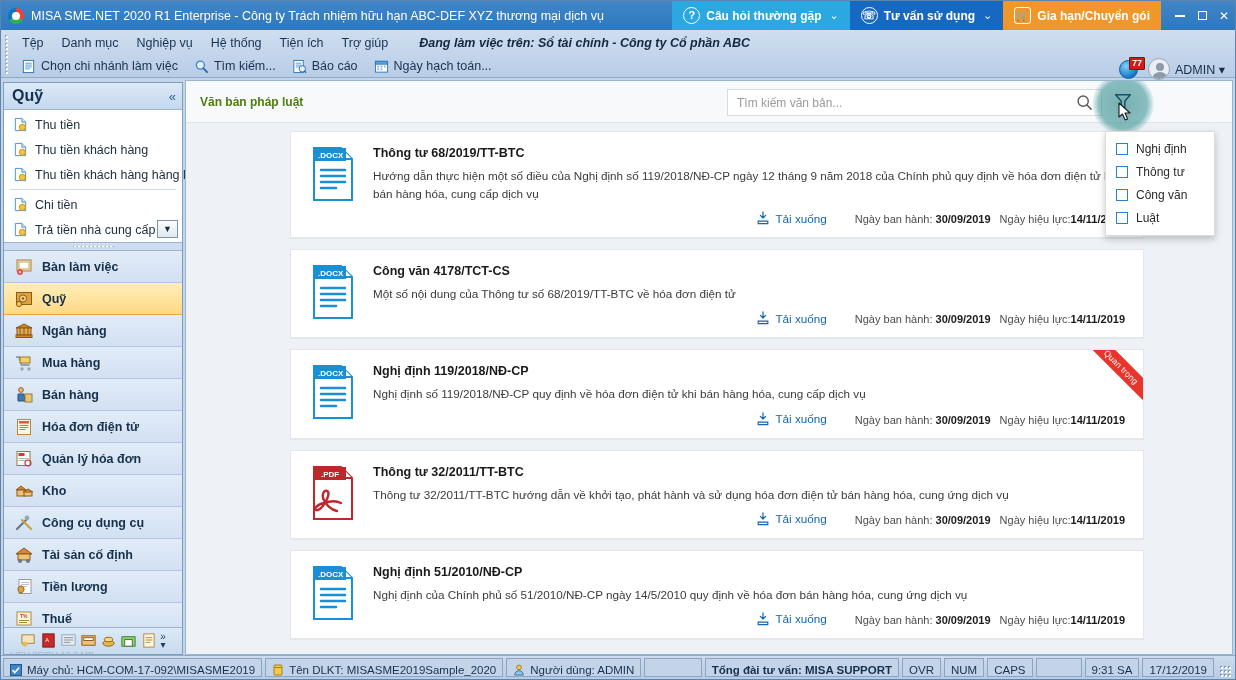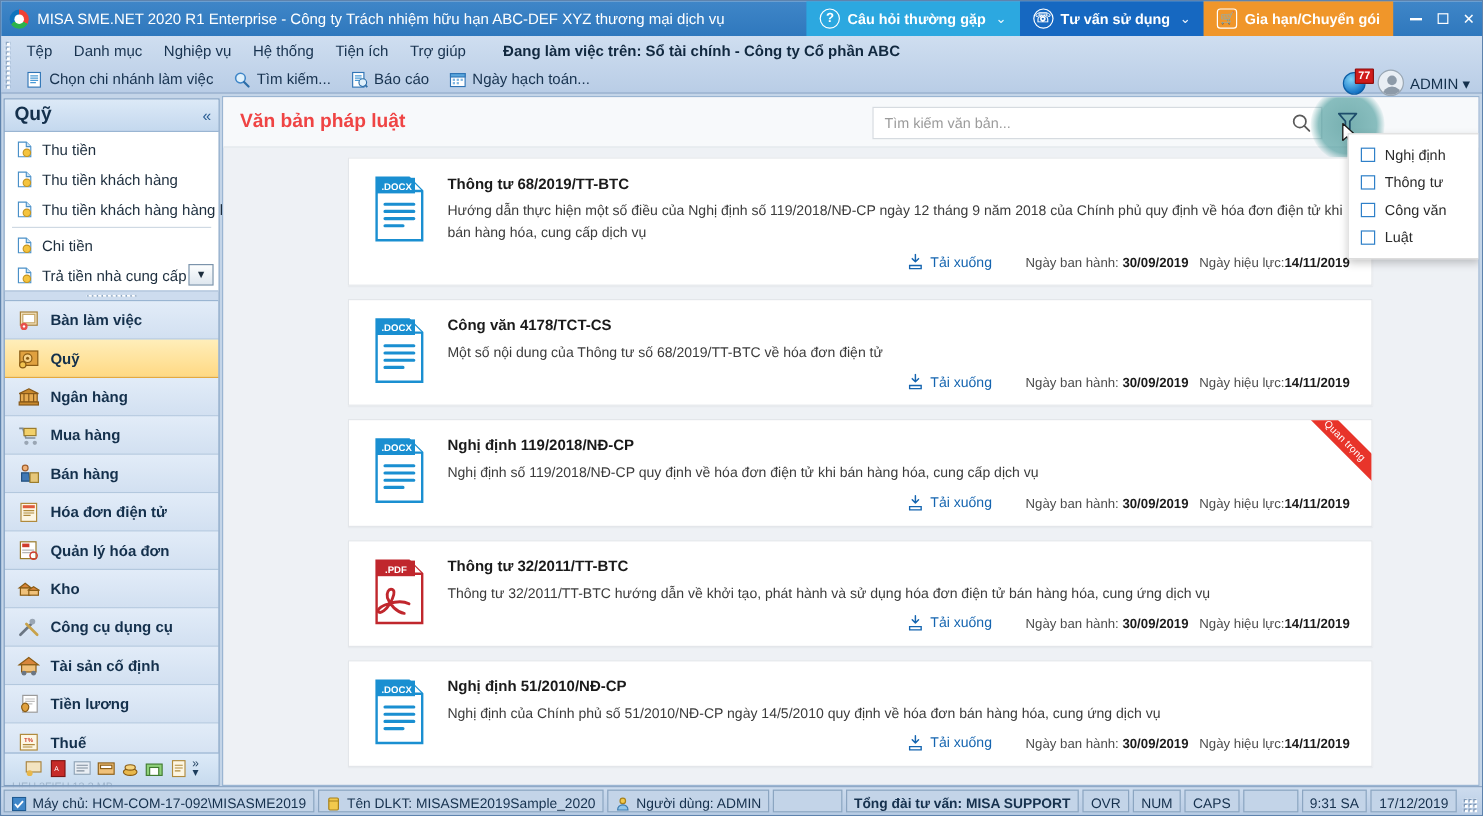--- a/index.html
+++ b/index.html
@@ -71,21 +71,21 @@
     background-size: 4px 4px; background-position: 1px 1px, 0 0;
   }
   .menurow1 {
     position: absolute; top: 2px; left: 12px; right: 0; height: 22px;
     display: flex; align-items: center; gap: 0;
   }
   .menuitem {
     font-size: 12.5px; color: #17324f; padding: 3px 9px; cursor: pointer; white-space: nowrap;
   }
   .workingon {
-    font-size: 12.5px; font-weight: bold; color: #11283f; margin-left: 22px; white-space: nowrap;
+    font-size: 12.5px; font-weight: bold; color: #11283f; margin-left: 22px; white-space: nowrap; font-style: italic;
   }
   .menurow2 {
     position: absolute; top: 25px; left: 12px; right: 0; height: 22px;
     display: flex; align-items: center;
   }
   .tool {
     display: flex; align-items: center; gap: 5px; padding: 2px 8px;
     font-size: 12.5px; color: #17324f; cursor: pointer; white-space: nowrap;
   }
   .ti { width: 15px; height: 15px; flex: none; display: block; }
@@ -183,21 +183,21 @@
   .main {
     position: absolute; left: 184px; top: 79px; right: 2px; bottom: 24px;
     background: #eef1f5; border: 1px solid #9ab5d2; overflow: hidden;
   }
   .main-head {
     position: relative; height: 42px; background: #f7f9fb;
     border-bottom: 1px solid #dfe4ea;
     display: flex; align-items: center;
   }
   .page-title {
-    font-size: 16px; font-weight: bold; color: #ef4444; margin-left: 14px;
+    font-size: 12px; font-weight: bold; color: #4d7c0f; margin-left: 14px;
   }
   .searchwrap {
     position: absolute; left: 541px; top: 8px; width: 375px; height: 27px;
     background: #fff; border: 1px solid #d6dbe0;
     display: flex; align-items: center;
   }
   .searchinput {
     flex: 1 1 auto; border: 0; outline: none; height: 100%;
     font-size: 12px; color: #3a3a3a; padding: 0 9px;
     font-family: "Liberation Sans", sans-serif; background: transparent;
@@ -216,23 +216,23 @@
     border-radius: 50%;
     background: radial-gradient(circle, rgba(40,130,130,.62) 0%, rgba(45,140,140,.55) 55%, rgba(70,160,160,0) 72%);
     pointer-events: none;
   }
   .cursor {
     position: absolute; left: 932px; top: 21px; width: 14px; height: 20px; pointer-events: none;
   }
 
   
   .dropdown {
-    position: absolute; left: 919px; top: 30px; width: 110px;
+    position: absolute; left: 919px; top: 50px; width: 110px;
     background: #fff; border: 1px solid #dcdcdc;
-    box-shadow: 0 3px 7px rgba(0,0,0,.22); padding: 5px 0 6px 0; z-index: 30; margin-left: 18px;
+    box-shadow: 0 3px 7px rgba(0,0,0,.22); padding: 5px 0 6px 0; z-index: 30;
   }
   .dd-item {
     height: 23px; display: flex; align-items: center; gap: 8px; padding-left: 10px;
     font-size: 12px; color: #2a2a2a; cursor: pointer; white-space: nowrap;
   }
   .dd-box {
     width: 12px; height: 12px; border: 1.4px solid #2f80c9; background: #fff; flex: none;
   }
 
   

